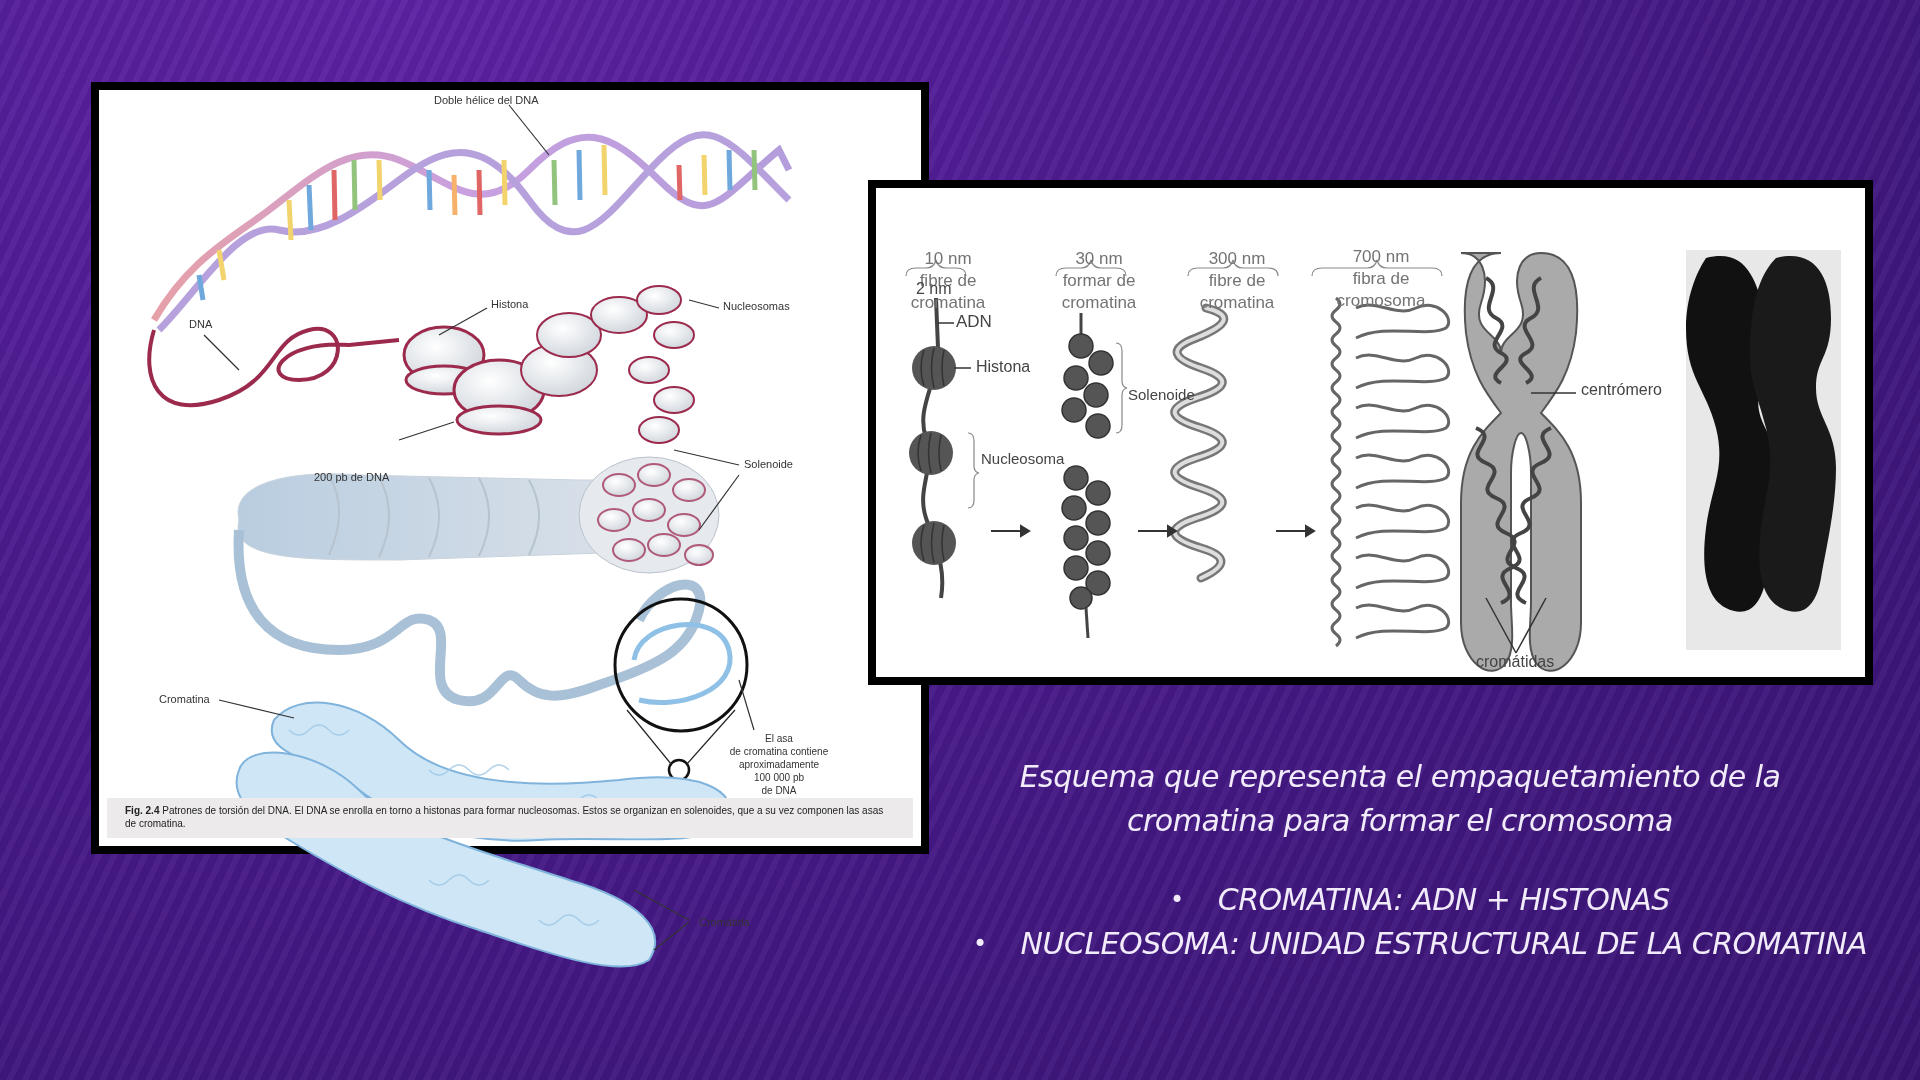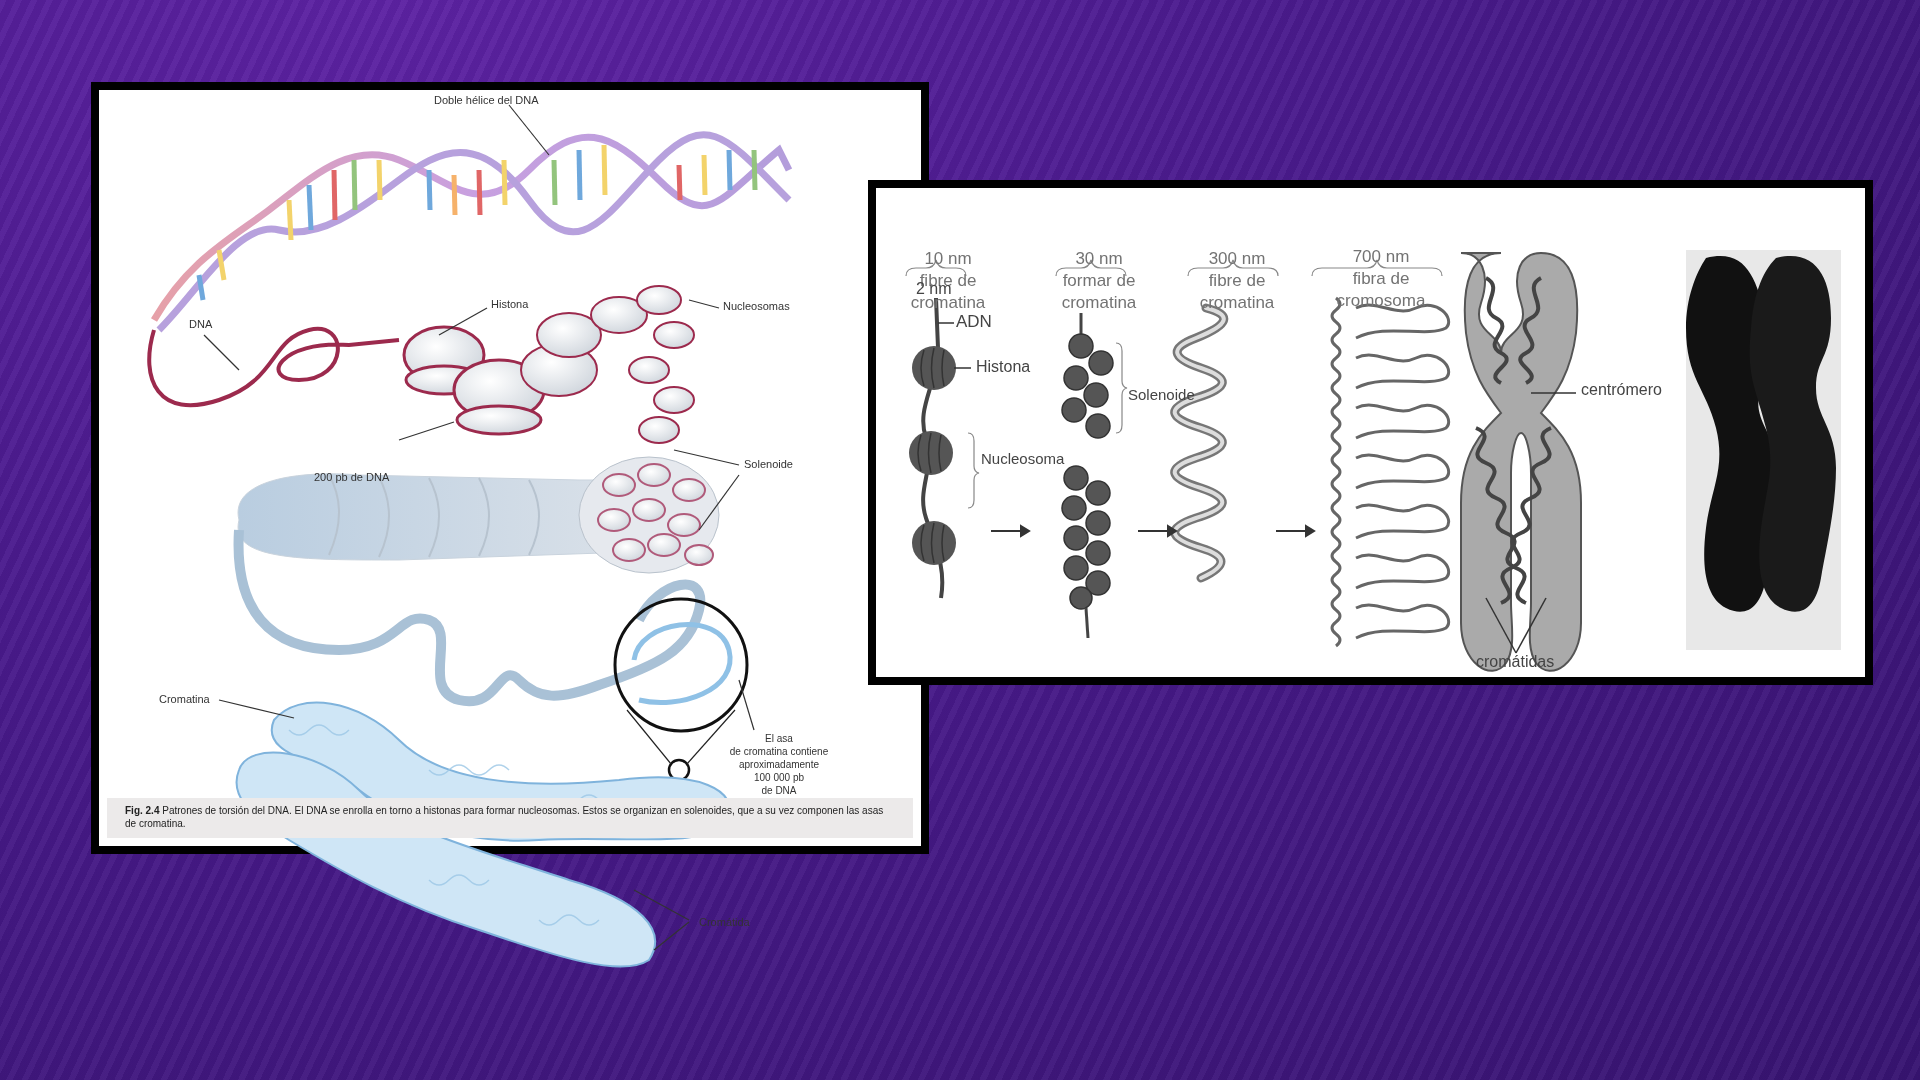--- a/index.html
+++ b/index.html
@@ -312,14 +312,26 @@
 
     <span class="rlbl" style="left:40px; top:92px;">2 nm</span>
     <span class="rlbl" style="left:80px; top:124px; font-size:17px;">ADN</span>
     <span class="rlbl" style="left:100px; top:170px;">Histona</span>
     <span class="rlbl" style="left:105px; top:262px; font-size:15px;">Nucleosoma</span>
     <span class="rlbl" style="left:252px; top:198px; font-size:15px;">Solenoide</span>
     <span class="rlbl" style="left:705px; top:193px;">centrómero</span>
     <span class="rlbl" style="left:600px; top:465px;">cromátidas</span>
   </div>
 
-
+  <div class="caption">
+    <div>Esquema que representa el empaquetamiento de la</div>
+    <div>cromatina para formar el cromosoma</div>
+  </div>
+
+  <ul class="bullets">
+    <li>
+      <span class="dot">•</span><span>CROMATINA: ADN + HISTONAS</span>
+    </li>
+    <li>
+      <span class="dot">•</span><span>NUCLEOSOMA: UNIDAD ESTRUCTURAL DE LA CROMATINA</span>
+    </li>
+  </ul>
 </div>
 
 </body></html>

